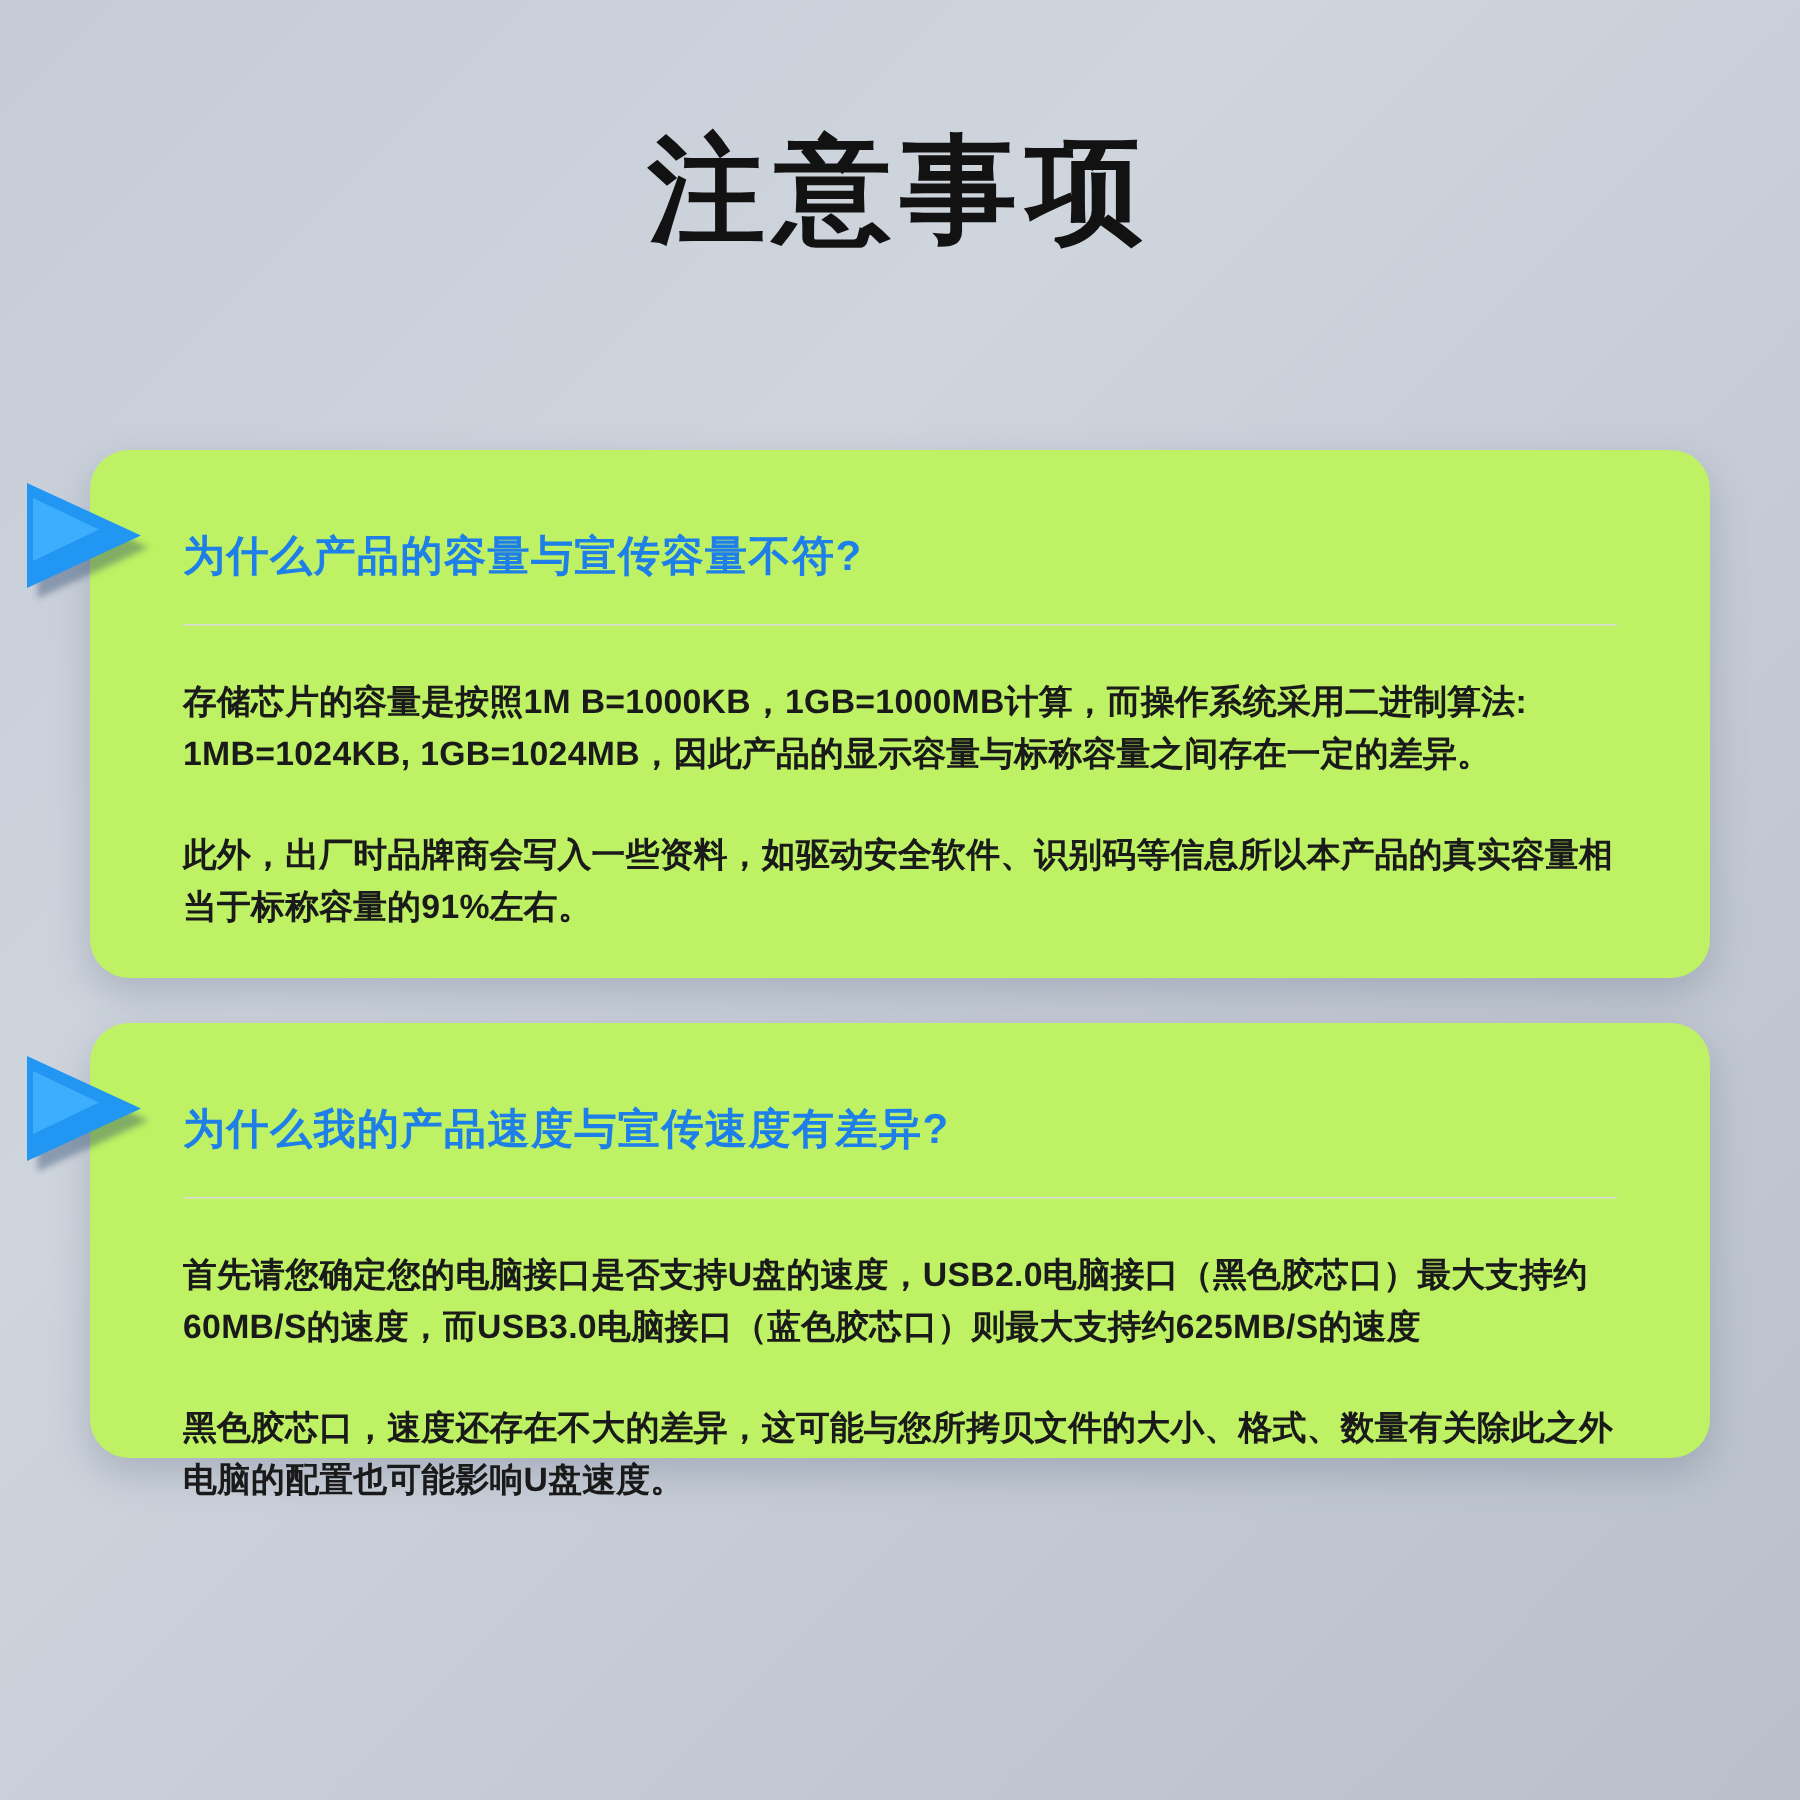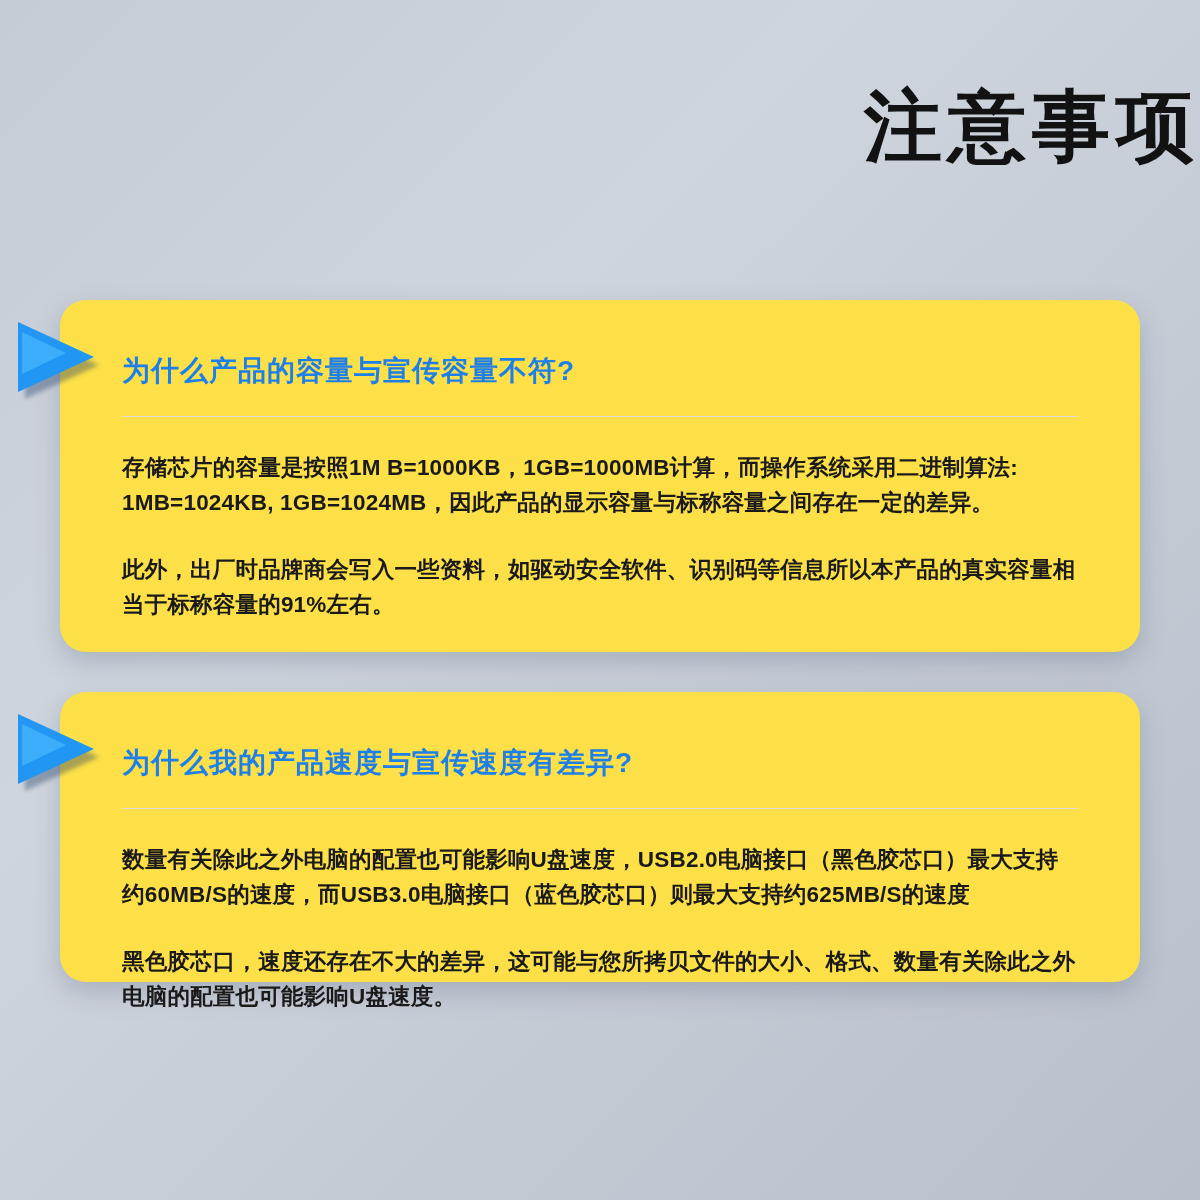--- a/index.html
+++ b/index.html
@@ -13,40 +13,40 @@
     background: linear-gradient(135deg, #c6ccd6 0%, #cfd5dd 35%, #c3c9d3 70%, #b9c0cb 100%);
     overflow: hidden;
     position: relative;
   }
 
   .page-title {
     position: absolute;
     top: 82px;
     left: 0;
     width: 100%;
-    text-align: right;
+    text-align: center;
     font-size: 78px;
     font-weight: bold;
     color: #121212;
     letter-spacing: 6px;
     line-height: 1.15;
   }
 
   .cards {
     position: absolute;
     top: 300px;
     left: 0;
     width: 100%;
   }
 
   .card {
     position: relative;
-    margin: 0 auto 40px auto;
+    margin: 0 auto 30px auto;
     width: 1080px;
-    background: #fde047;
+    background: #bef264;
     border-radius: 26px;
     box-shadow: 0 10px 26px rgba(80, 95, 120, 0.28);
   }
 
   .card-inner {
     padding: 52px 62px 48px 62px;
   }
 
   
   .tri-marker {
@@ -141,18 +141,18 @@
 
   <div class="card card-2">
     <div class="tri-marker">
       <div class="shadow"></div>
       <div class="tri"></div>
       <div class="tri-hl"></div>
     </div>
     <div class="card-inner">
       <div class="card-heading">为什么我的产品速度与宣传速度有差异?</div>
       <div class="divider"></div>
-      <p class="para">数量有关除此之外电脑的配置也可能影响U盘速度，USB2.0电脑接口（黑色胶芯口）最大支持约60MB/S的速度，而USB3.0电脑接口（蓝色胶芯口）则最大支持约625MB/S的速度</p>
+      <p class="para">首先请您确定您的电脑接口是否支持U盘的速度，USB2.0电脑接口（黑色胶芯口）最大支持约60MB/S的速度，而USB3.0电脑接口（蓝色胶芯口）则最大支持约625MB/S的速度</p>
       <p class="para">黑色胶芯口，速度还存在不大的差异，这可能与您所拷贝文件的大小、格式、数量有关除此之外电脑的配置也可能影响U盘速度。</p>
     </div>
   </div>
 
 </div>
 
 </body></html>

